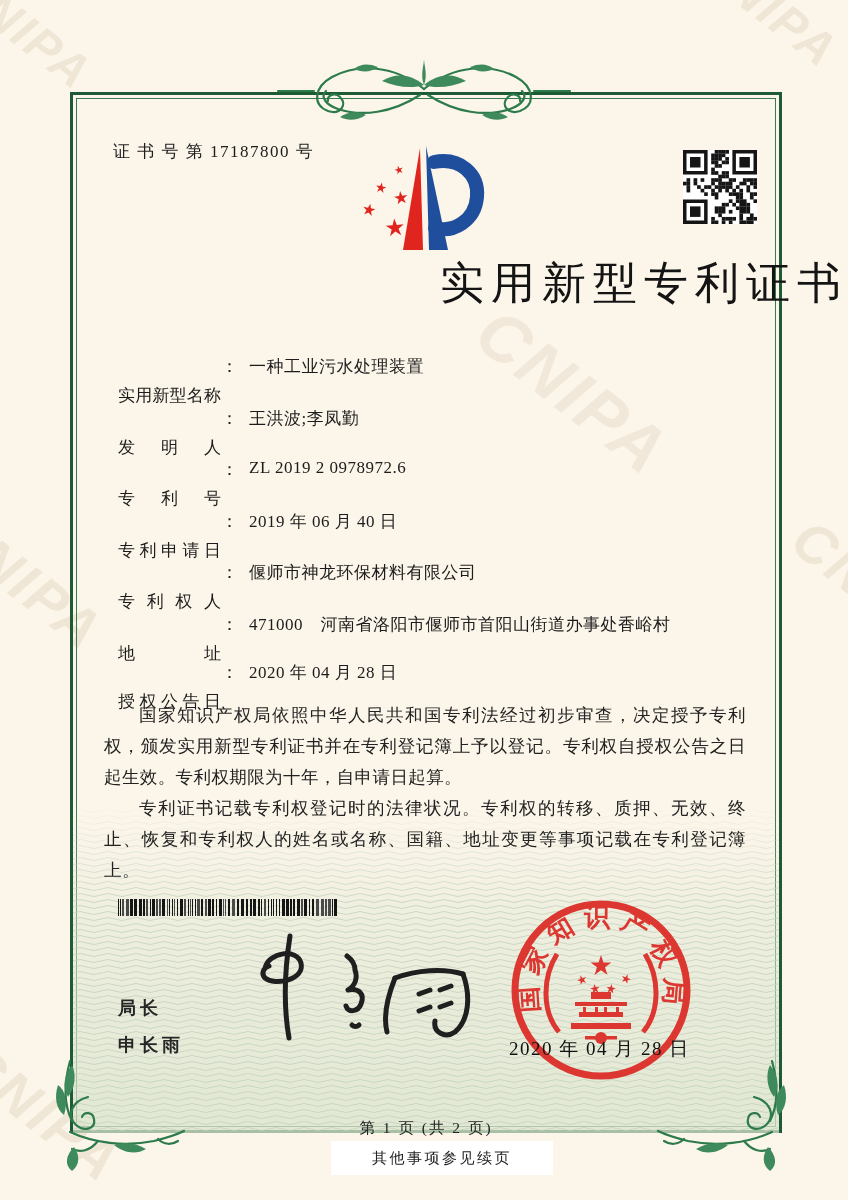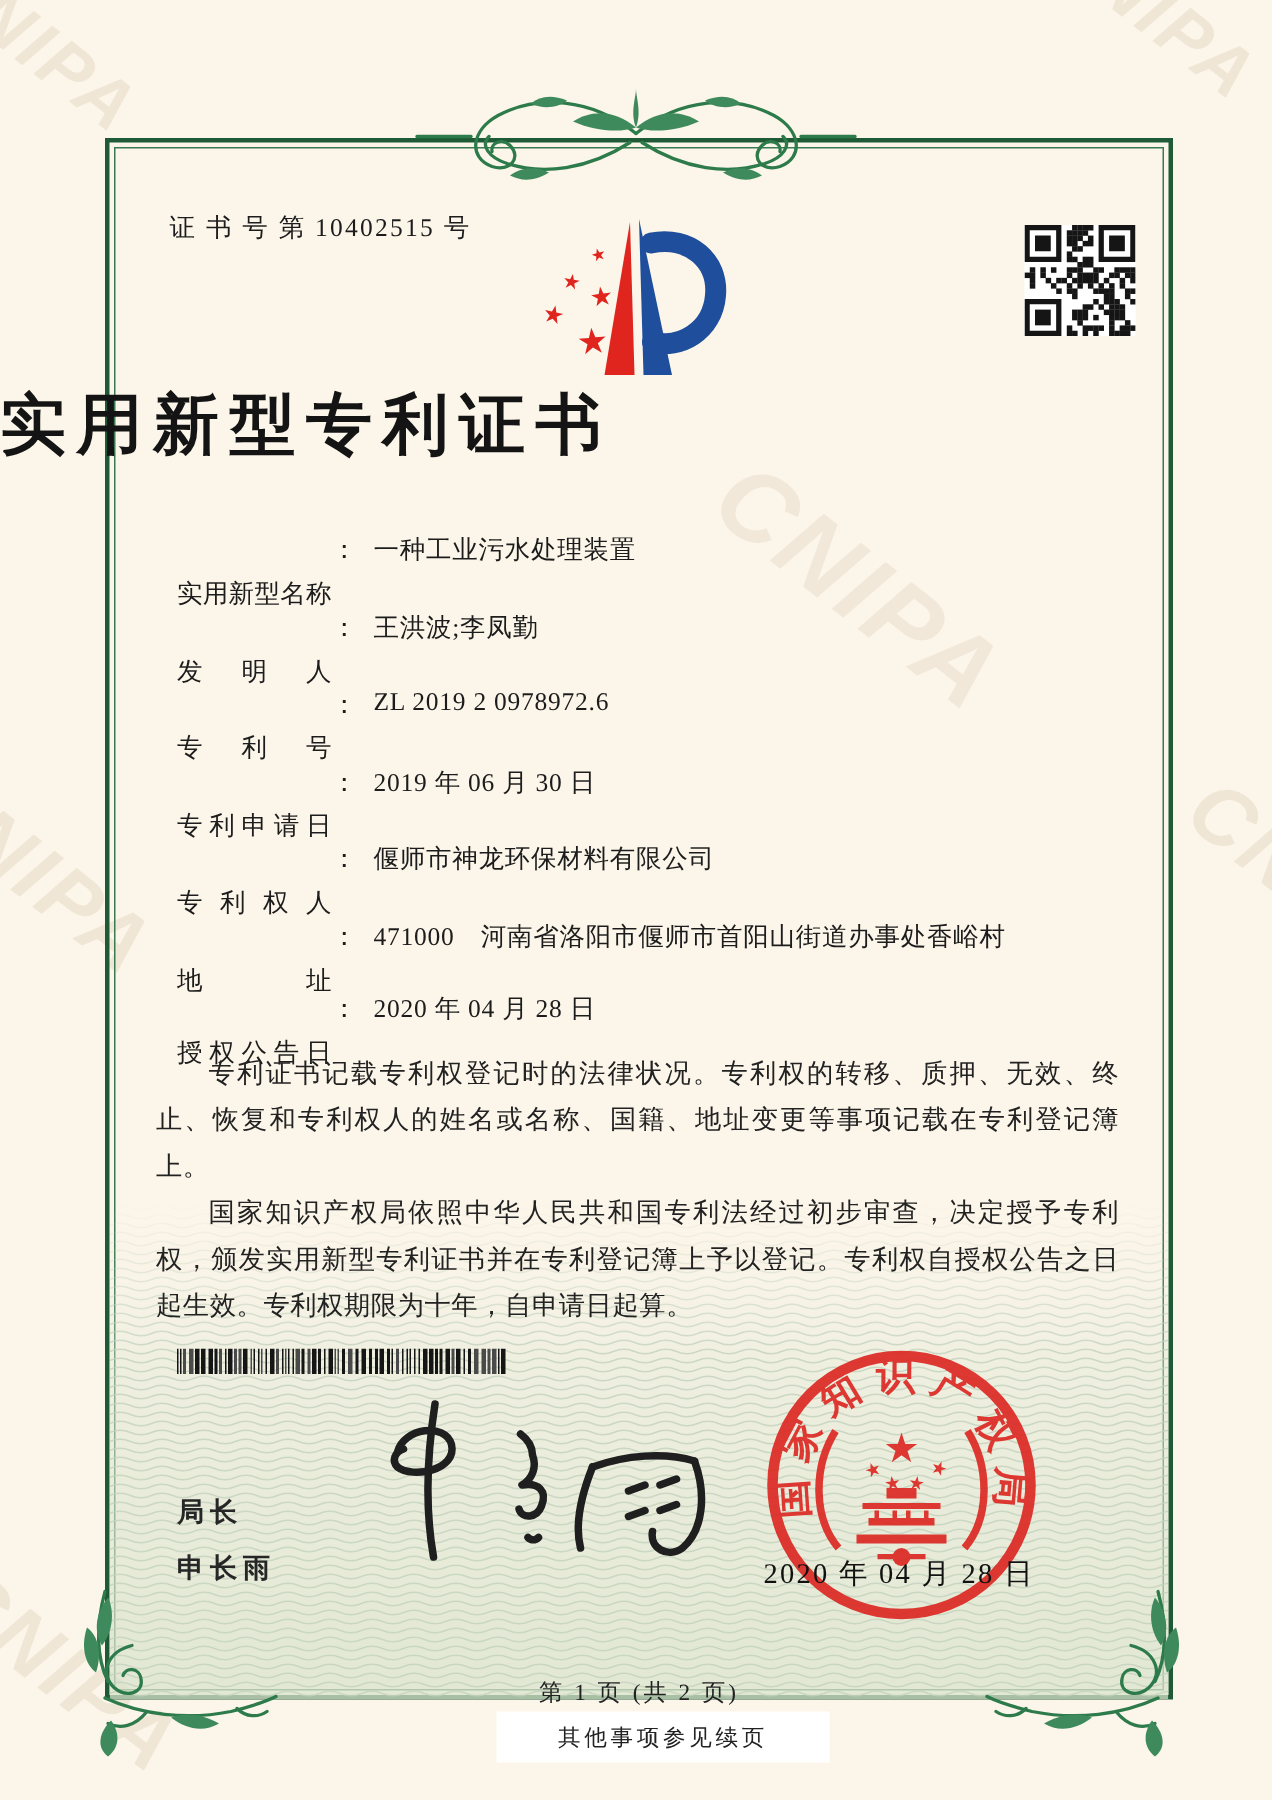--- a/index.html
+++ b/index.html
@@ -41,22 +41,22 @@
   .orn-top{left:274px;top:53px;}
   .orn-bl{left:54px;top:1057px;}
   .orn-br{left:656px;top:1057px;}
   .orn path{stroke:#2d7a4b;stroke-width:2.2;fill:none;stroke-linecap:round;}
   .orn path.lf{fill:#3f8a5c;stroke:none;}
   
   .ct{position:absolute;z-index:3;color:#1c1c1c;}
   .cert-no{left:113px;top:140px;font-size:17px;letter-spacing:1.5px;}
   .logo{left:356px;top:140px;width:130px;height:118px;}
   .qr{left:683px;top:150px;width:74px;height:74px;background:#fff;}
-  .title{left:0;width:848px;top:254px;text-align:left;
-    font-size:44px;font-weight:700;letter-spacing:7px;color:#141414;}
+  .title{left:0;width:848px;top:254px;text-align:right;
+    font-size:44px;font-weight:400;letter-spacing:7px;color:#141414;}
   .frow{left:118px;font-size:17px;white-space:nowrap;}
   .frow .lab{display:inline-block;width:103px;text-align:justify;text-align-last:justify;vertical-align:top;margin-top:29px;}
   .frow .col{display:inline-block;vertical-align:top;}
   .frow .val{display:inline-block;margin-left:11px;vertical-align:top;letter-spacing:.5px;}
   .grant2{position:absolute;left:337px;top:0;white-space:nowrap;}
   .grant2 .lab{display:inline-block;width:103px;text-align:justify;text-align-last:justify;}
   .body-text{left:104px;top:700px;width:642px;font-size:17.5px;line-height:31px;text-align:justify;color:#222;}
   .body-text p{margin:0;text-indent:2em;letter-spacing:.4px;}
   .barcode{left:118px;top:899px;width:222px;height:17px;}
   .signer{left:118px;font-family:"Liberation Sans","DejaVu Sans",sans-serif;
@@ -170,21 +170,21 @@
     <path class="lf" d="M60,88 C70,96 82,98 92,92 C82,86 70,84 60,88 Z"></path>
     <path d="M104,82 C110,88 118,88 124,84"></path>
     <path class="lf" d="M20,90 C12,98 10,108 18,114 C26,108 26,98 20,90 Z"></path>
   </g>
 </svg>
 
 <svg class="orn orn-br" width="132" height="122" viewBox="0 0 132 122">
   <use href="#cornOrn" transform="translate(132,0) scale(-1,1)"></use>
 </svg>
 
-<div class="ct cert-no">证 书 号 第 10402515 号</div>
+<div class="ct cert-no">证 书 号 第 17187800 号</div>
 
 <svg class="ct logo" viewBox="0 0 130 118">
   <defs>
     <path id="st" d="M0,-1 L0.225,-0.31 0.95,-0.31 0.364,0.118 0.588,0.809 0,0.382 -0.588,0.809 -0.364,0.118 -0.95,-0.31 -0.225,-0.31 Z"></path>
   </defs>
   <path d="M78,22 C104,17 123,34 121,57 C119,81 97,93 79,88" fill="none" stroke="#1f4f9c" stroke-width="14" stroke-linecap="round"></path>
   <path d="M64,8 L47,110 L67,110 Z" fill="#e0251f"></path>
   <path d="M70,6 L73,110 L92,110 Z" fill="#1f4f9c"></path>
   <g fill="#e0251f">
     <use href="#st" transform="translate(43,30) scale(4.5) rotate(-15)"></use>
@@ -342,36 +342,36 @@
 <div class="ct frow" style="top:355px">
   <span class="lab">实用新型名称</span><span class="col">：</span><span class="val">一种工业污水处理装置</span>
 </div>
 <div class="ct frow" style="top:407px">
   <span class="lab">发明人</span><span class="col">：</span><span class="val">王洪波;李凤勤</span>
 </div>
 <div class="ct frow" style="top:458px">
   <span class="lab">专利号</span><span class="col">：</span><span class="val">ZL 2019 2 0978972.6</span>
 </div>
 <div class="ct frow" style="top:510px">
-  <span class="lab">专利申请日</span><span class="col">：</span><span class="val">2019 年 06 月 30 日</span>
+  <span class="lab">专利申请日</span><span class="col">：</span><span class="val">2019 年 06 月 40 日</span>
 </div>
 <div class="ct frow" style="top:561px">
   <span class="lab">专利权人</span><span class="col">：</span><span class="val">偃师市神龙环保材料有限公司</span>
 </div>
 <div class="ct frow" style="top:613px">
   <span class="lab">地址</span><span class="col">：</span><span class="val">471000　河南省洛阳市偃师市首阳山街道办事处香峪村</span>
 </div>
 
 <div class="ct frow" style="top:661px;width:640px">
   <span class="lab">授权公告日</span><span class="col">：</span><span class="val">2020 年 04 月 28 日</span>
 </div>
 
 <div class="ct body-text">
+  <p>国家知识产权局依照中华人民共和国专利法经过初步审查，决定授予专利权，颁发实用新型专利证书并在专利登记簿上予以登记。专利权自授权公告之日起生效。专利权期限为十年，自申请日起算。</p>
   <p>专利证书记载专利权登记时的法律状况。专利权的转移、质押、无效、终止、恢复和专利权人的姓名或名称、国籍、地址变更等事项记载在专利登记簿上。</p>
-  <p>国家知识产权局依照中华人民共和国专利法经过初步审查，决定授予专利权，颁发实用新型专利证书并在专利登记簿上予以登记。专利权自授权公告之日起生效。专利权期限为十年，自申请日起算。</p>
 </div>
 
 <svg class="ct barcode" viewBox="0 0 222 17" preserveAspectRatio="none">
   <g id="barcode-bars">
       <rect x="0" y="0" width="1" height="17" fill="#151515"></rect>
       <rect x="2" y="0" width="1" height="17" fill="#151515"></rect>
       <rect x="4" y="0" width="2" height="17" fill="#4a4a4a"></rect>
       <rect x="8" y="0" width="3" height="17" fill="#4a4a4a"></rect>
       <rect x="12" y="0" width="3" height="17" fill="#151515"></rect>
       <rect x="16" y="0" width="3" height="17" fill="#151515"></rect>

